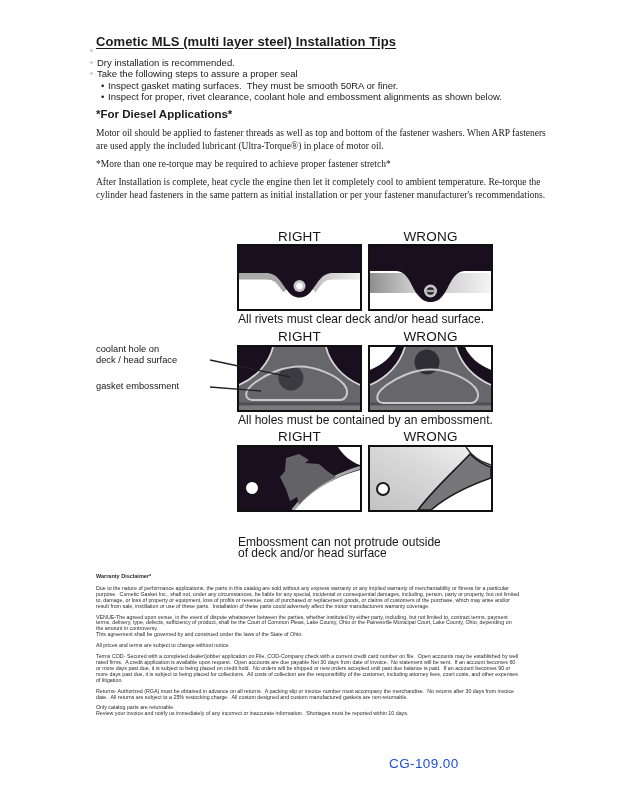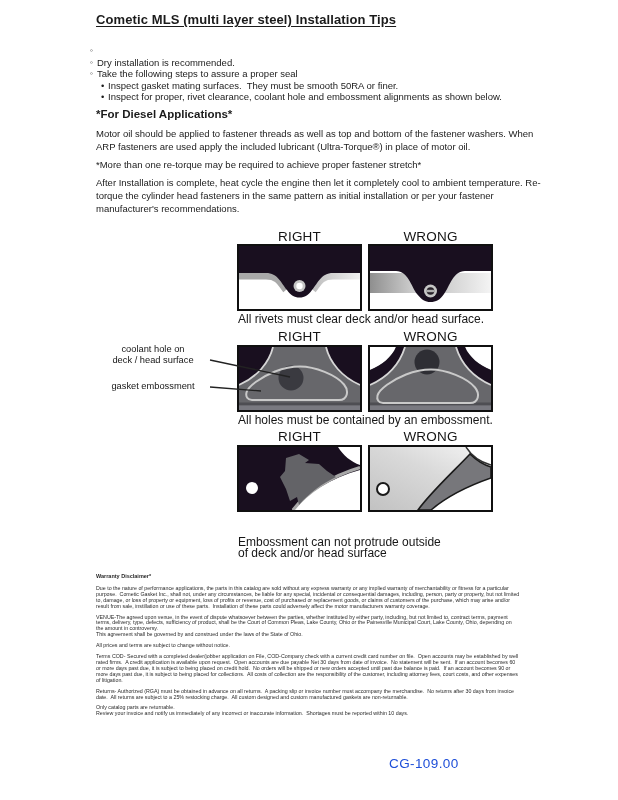--- a/index.html
+++ b/index.html
@@ -1,39 +1,39 @@
 <!DOCTYPE html>
 <html><head>
 <meta charset="utf-8">
 <style>
   html,body{margin:0;padding:0;background:#ffffff;}
   .page{position:relative;width:618px;height:800px;background:#ffffff;overflow:hidden;
         font-family:"Liberation Sans",sans-serif;color:#1b1b1b;}
 
-  .title{position:absolute;left:96px;top:12px;font-size:13px;font-weight:bold;
+  .title{position:absolute;left:96px;top:34px;font-size:13px;font-weight:bold;
          text-decoration:underline;text-underline-offset:2px;letter-spacing:.1px;}
 
   .bullets{position:absolute;left:90px;top:45px;width:470px;font-size:9.5px;line-height:11.6px;}
   .b{display:flex;}
   .b .m{flex:none;width:7px;text-align:left;}
   .b .m.o{font-size:8px;line-height:11.6px;}
   .b.sub{padding-left:11px;}
   .b span{white-space:pre-wrap;}
 
   .diesel{position:absolute;left:96px;top:108px;width:452px;font-size:9.5px;line-height:13px;}
   .diesel .h2{font-weight:bold;font-size:11.5px;margin:0 0 6px 0;}
-  .diesel p{margin:0 0 5px 0;white-space:pre-wrap;}
+  .diesel p{margin:0 0 5px 0;white-space:pre-wrap;font-family:Liberation Serif, serif;}
 
   .rw{position:absolute;width:125px;text-align:center;font-size:13.5px;letter-spacing:.2px;color:#141414;}
   .box{position:absolute;width:121px;height:63px;border:2px solid #101010;background:#fff;}
   .box svg{display:block;}
   .cap{position:absolute;left:238px;font-size:12px;line-height:10.6px;color:#161616;white-space:pre-wrap;}
   .cap.w{width:205px;}
 
-  .sl{position:absolute;left:96px;width:114px;text-align:center;font-size:9.3px;line-height:10.6px;color:#161616;}
+  .sl{position:absolute;left:96px;width:114px;text-align:left;font-size:9.3px;line-height:10.6px;color:#161616;}
   .leaders{position:absolute;left:96px;top:340px;z-index:5;}
 
   .legal{position:absolute;left:96px;top:574px;width:424px;font-size:5.3px;line-height:5.9px;color:#2a2a2a;}
   .legal .h{font-weight:bold;margin:0 0 6px 0;font-size:5.5px;}
   .legal p{margin:0 0 5px 0;white-space:pre-wrap;}
   .legal p.tight{margin:0;}
 
   .code{position:absolute;left:389px;top:756px;font-size:13.5px;letter-spacing:.4px;color:#1d4ed8;}
 </style>
 </head>

